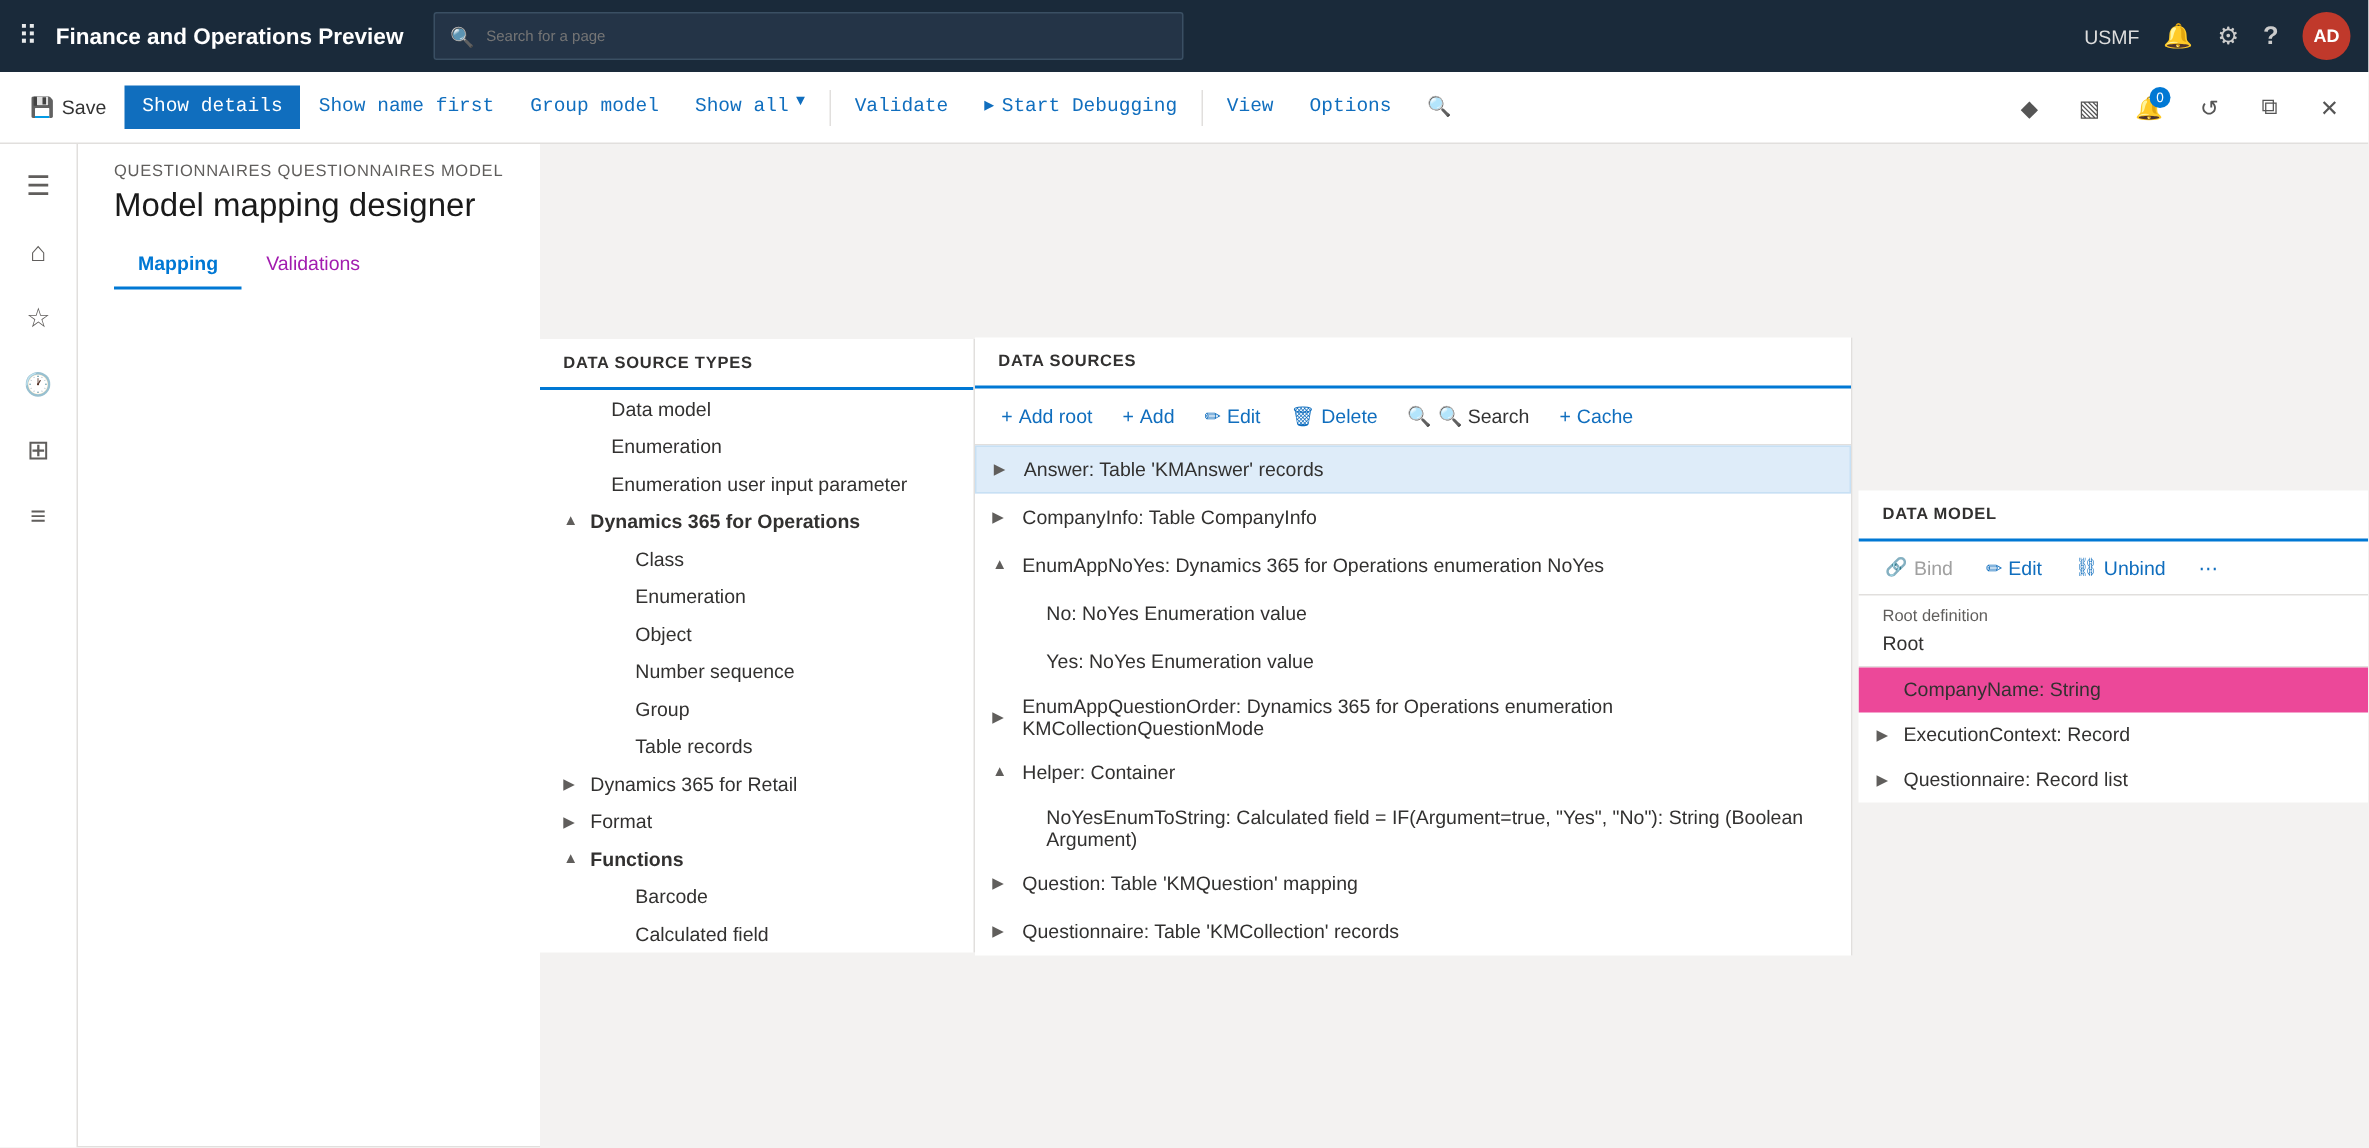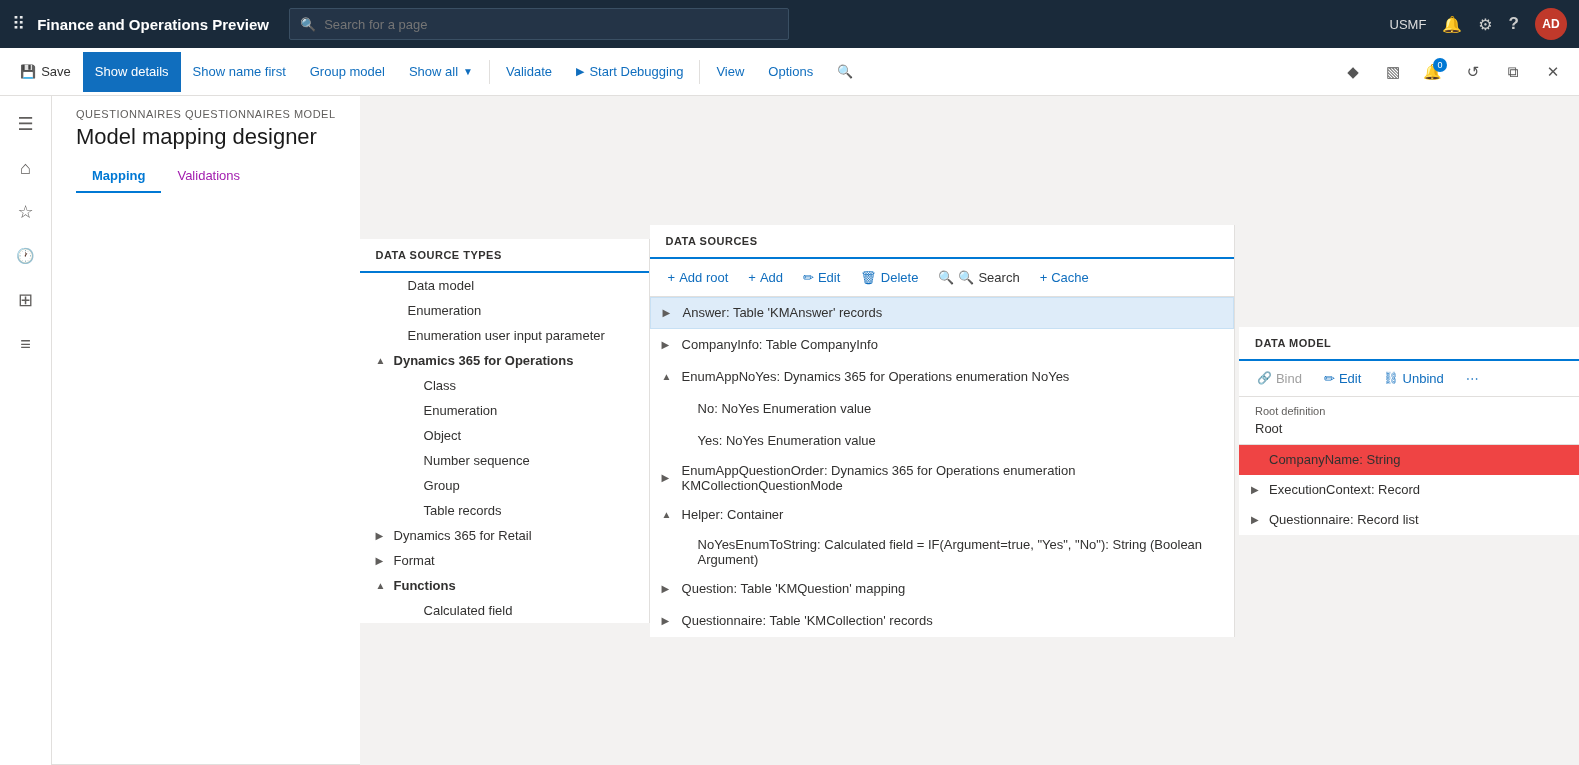--- a/index.html
+++ b/index.html
@@ -28,21 +28,21 @@
       align-items: center;
       padding: 0 10px;
       gap: 8px;
       color: #aaa;
     }
     .top-bar-search input {
       background: transparent;
       border: none;
       outline: none;
       color: #5eead4;
-      font-size: 13px;
+      font-size: 10px;
       flex: 1;
     }
     .top-bar-right {
       display: flex;
       align-items: center;
       gap: 16px;
       margin-left: auto;
     }
     .top-bar-user { font-size: 13px; color: #ddd; }
     .top-bar-icon { color: #ccc; font-size: 16px; cursor: pointer; }
@@ -60,30 +60,30 @@
       background: white;
       height: 48px;
       display: flex;
       align-items: center;
       padding: 0 8px;
       border-bottom: 1px solid #e1dfdd;
       gap: 0;
     }
     .cmd-btn {
       display: flex;
-      align-items: center;
       gap: 5px;
       padding: 6px 12px;
       cursor: pointer;
       font-size: 13px;
       color: #106ebe;
       border: none;
       background: transparent;
-      height: 40px;
+      height: 29px;
       white-space: nowrap;
+      font-family: Liberation Mono, monospace;
     }
     .cmd-btn.active-btn {
       background: #106ebe;
       color: white;
     }
     .cmd-save {
       display: flex; align-items: center; gap: 5px;
       padding: 6px 12px; cursor: pointer; font-size: 13px;
       color: #333; border: none; background: transparent; height: 40px;
     }
@@ -289,21 +289,21 @@
     .dm-item {
       display: flex;
       align-items: center;
       padding: 5px 12px;
       cursor: pointer;
       font-size: 13px;
       color: #323130;
       gap: 4px;
       min-height: 30px;
     }
-    .dm-item.selected { background: #ef4444; }
+    .dm-item.selected { background: #ec4899; }
     .dm-item .chevron { font-size: 10px; color: #605e5c; width: 14px; flex-shrink: 0; }
   </style>
 </head>
 <body>
 
 <div class="top-bar">
   <span class="top-bar-grid-icon">⠿</span>
   <span class="top-bar-title">Finance and Operations Preview</span>
   <div class="top-bar-search">
     <span>🔍</span>
@@ -440,20 +440,24 @@
         <div class="tree-item">
           <span class="chevron">▶</span>
           <span>Format</span>
         </div>
         <div class="tree-item" style="font-weight:600;">
           <span class="chevron">▲</span>
           <span>Functions</span>
         </div>
         <div class="tree-item indent-2">
           <span class="chevron"></span>
+          <span>Barcode</span>
+        </div>
+        <div class="tree-item indent-2">
+          <span class="chevron"></span>
           <span>Calculated field</span>
         </div>
       </div>
 
       <div class="panel-mid">
         <div class="panel-header">DATA SOURCES</div>
         <div class="panel-toolbar">
           <button class="toolbar-btn">
             <span>+</span>
             <span>Add root</span>

